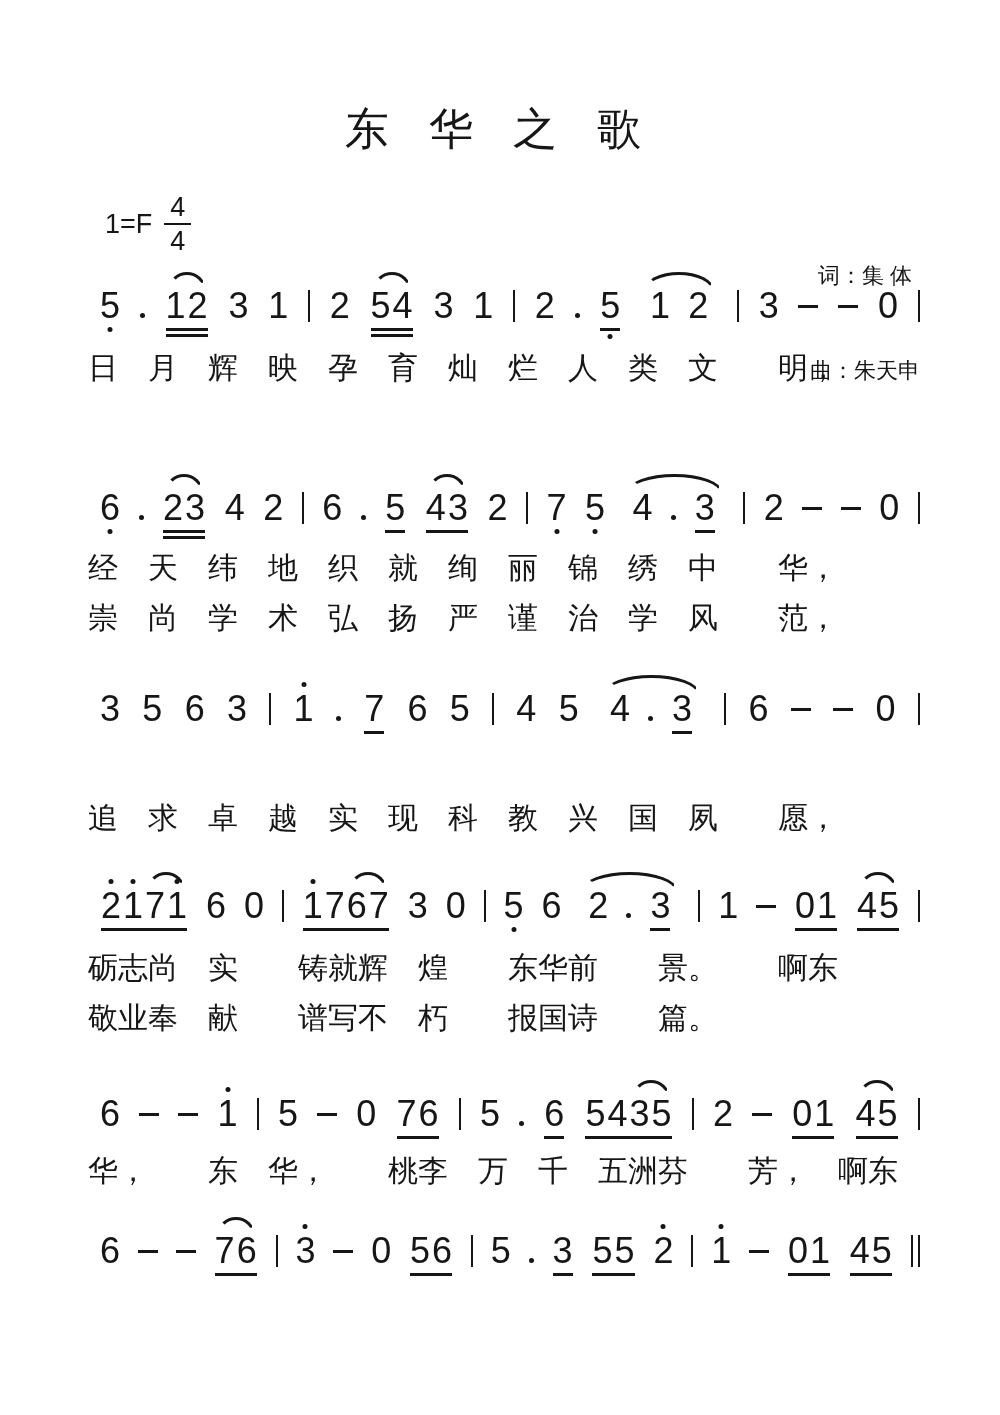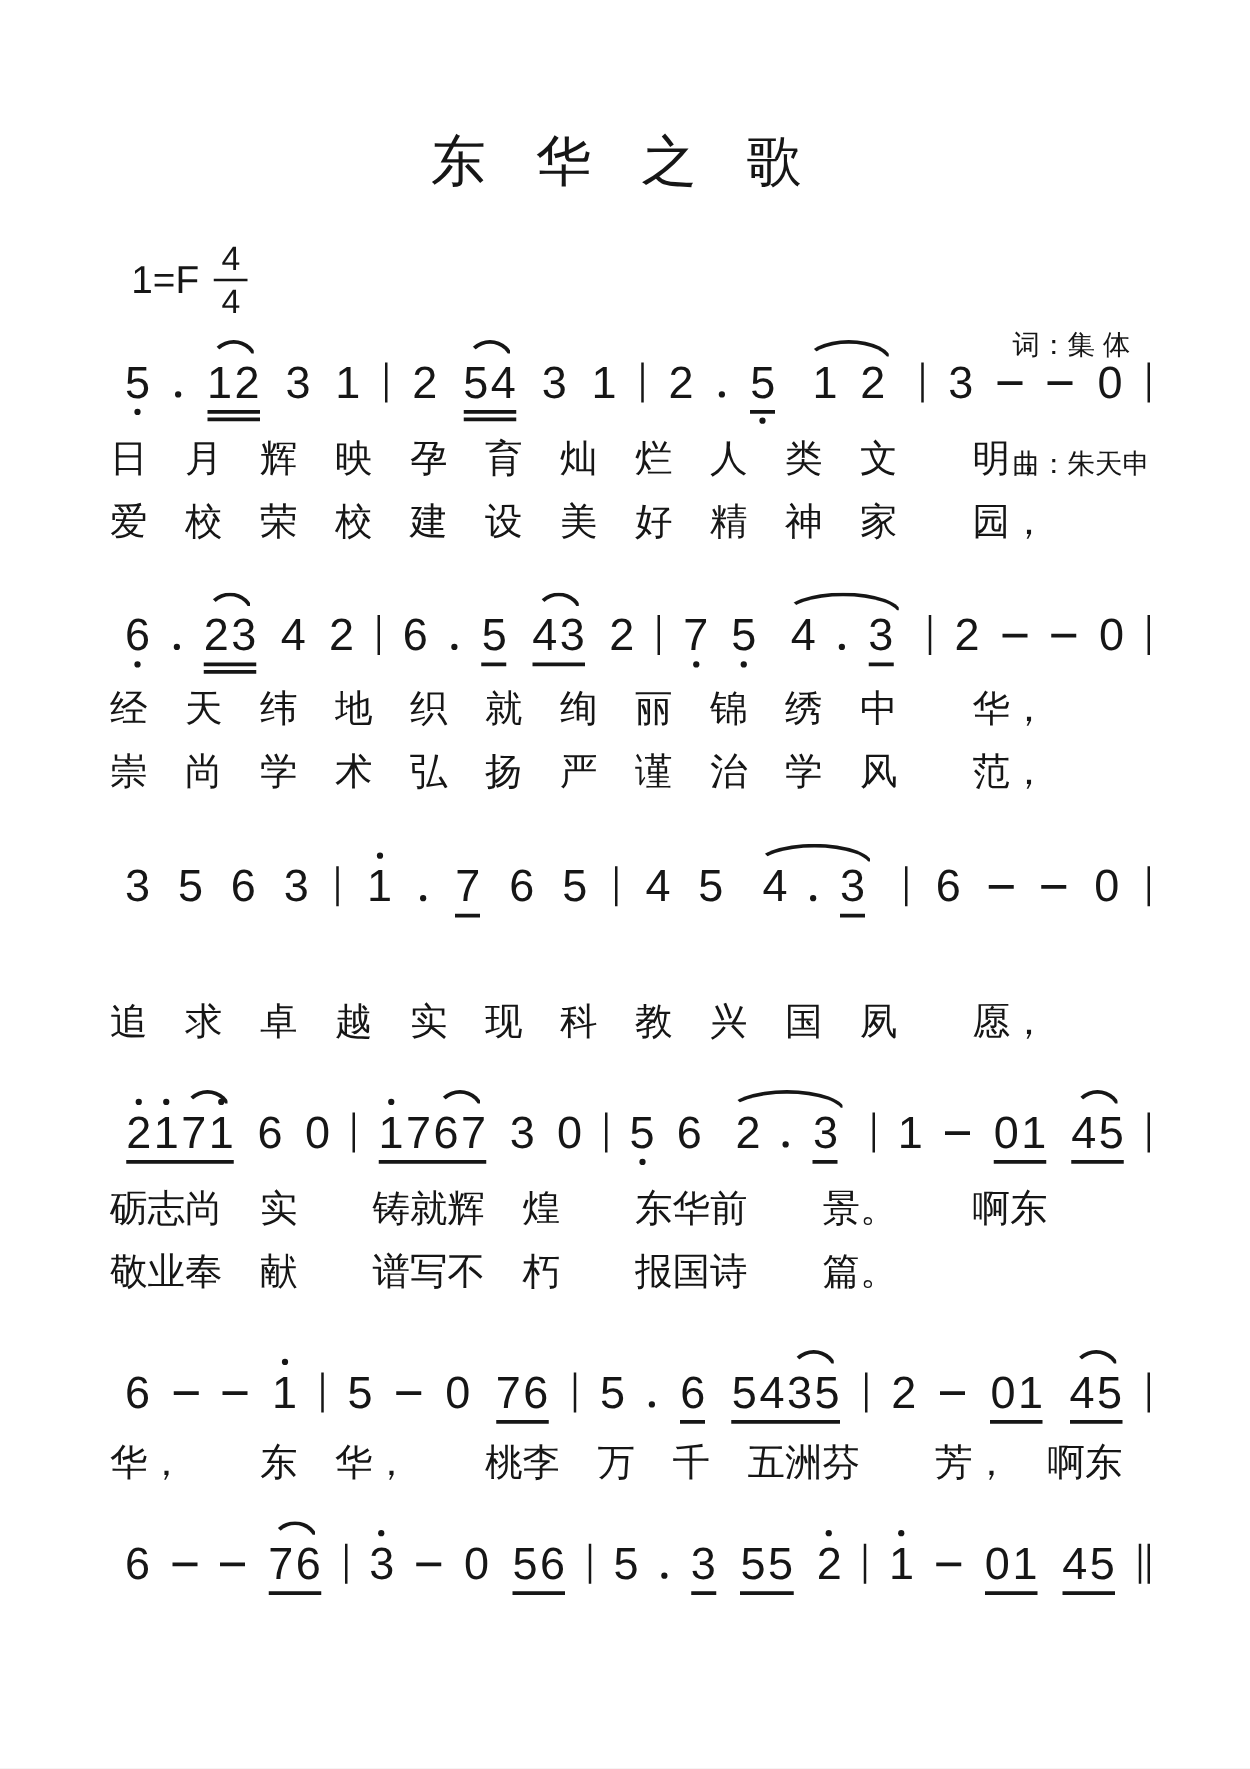--- a/index.html
+++ b/index.html
@@ -1,25 +1,25 @@
 <!DOCTYPE html>
 <html><head>
 <meta charset="utf-8">
 <style>
   html,body{margin:0;padding:0;background:#e8e8e8;}
   .page{position:relative;width:1000px;height:1415px;background:#ffffff;margin:0 auto;
         font-family:"Liberation Sans",sans-serif;color:#161616;overflow:hidden;}
   .title{position:absolute;top:100px;left:0;width:100%;text-align:center;
          font-size:44px;letter-spacing:14px;white-space:pre;font-weight:500;}
   .keysig{position:absolute;left:105px;top:192px;display:flex;align-items:center;gap:12px;}
-  .tonic{font-size:31px;}
+  .tonic{font-size:27px;}
   .frac{display:inline-flex;flex-direction:column;align-items:center;font-size:27px;line-height:1.12;}
   .frac .num{border-bottom:2px solid #161616;padding:0 6px 1px;}
   .frac .den{padding-top:1px;}
-  .credits{position:absolute;left:810px;top:196px;font-size:22px;line-height:1.45;white-space:pre;}
+  .credits{position:absolute;left:810px;top:196px;font-size:22px;line-height:1.45;white-space:pre;text-align:center;}
   
   .mline{position:absolute;left:100px;width:820px;height:46px;display:flex;
          justify-content:space-between;align-items:center;font-size:36px;}
   .m1{top:283px}.m2{top:485px}.m3{top:686px}.m4{top:883px}.m5{top:1091px}.m6{top:1228px}
   .note{position:relative;display:inline-block;line-height:1;}
   .odot{position:absolute;left:50%;transform:translateX(-50%);width:5px;height:5px;
         border-radius:50%;background:#161616;}
   .odot.hi{top:-9px;}
   .odot.lo{bottom:-8px;}
   .beamwrap .odot.lo{bottom:-15px;}
@@ -100,21 +100,20 @@
         <span class="note">2</span>
       </span>
       <span class="bar"></span>
       <span class="note">3</span>
       <span class="dash"></span>
       <span class="dash"></span>
       <span class="note">0</span>
       <span class="bar"></span>
     </div>
   <div class="lyric ly1">日　月　辉　映　孕　育　灿　烂　人　类　文　　明，</div>
-  <div class="lyric ly2">爱　校　荣　校　建　设　美　好　精　神　家　　园，</div>
 
   <div class="mline m2">
       <span class="note">6<span class="odot lo"></span></span>
       <span class="augdot"></span>
       <span class="beamwrap">
         <span class="slurwrap">
           <span class="note">2</span>
           <span class="note">3</span>
         </span>
         <span class="bline bl1"></span>

